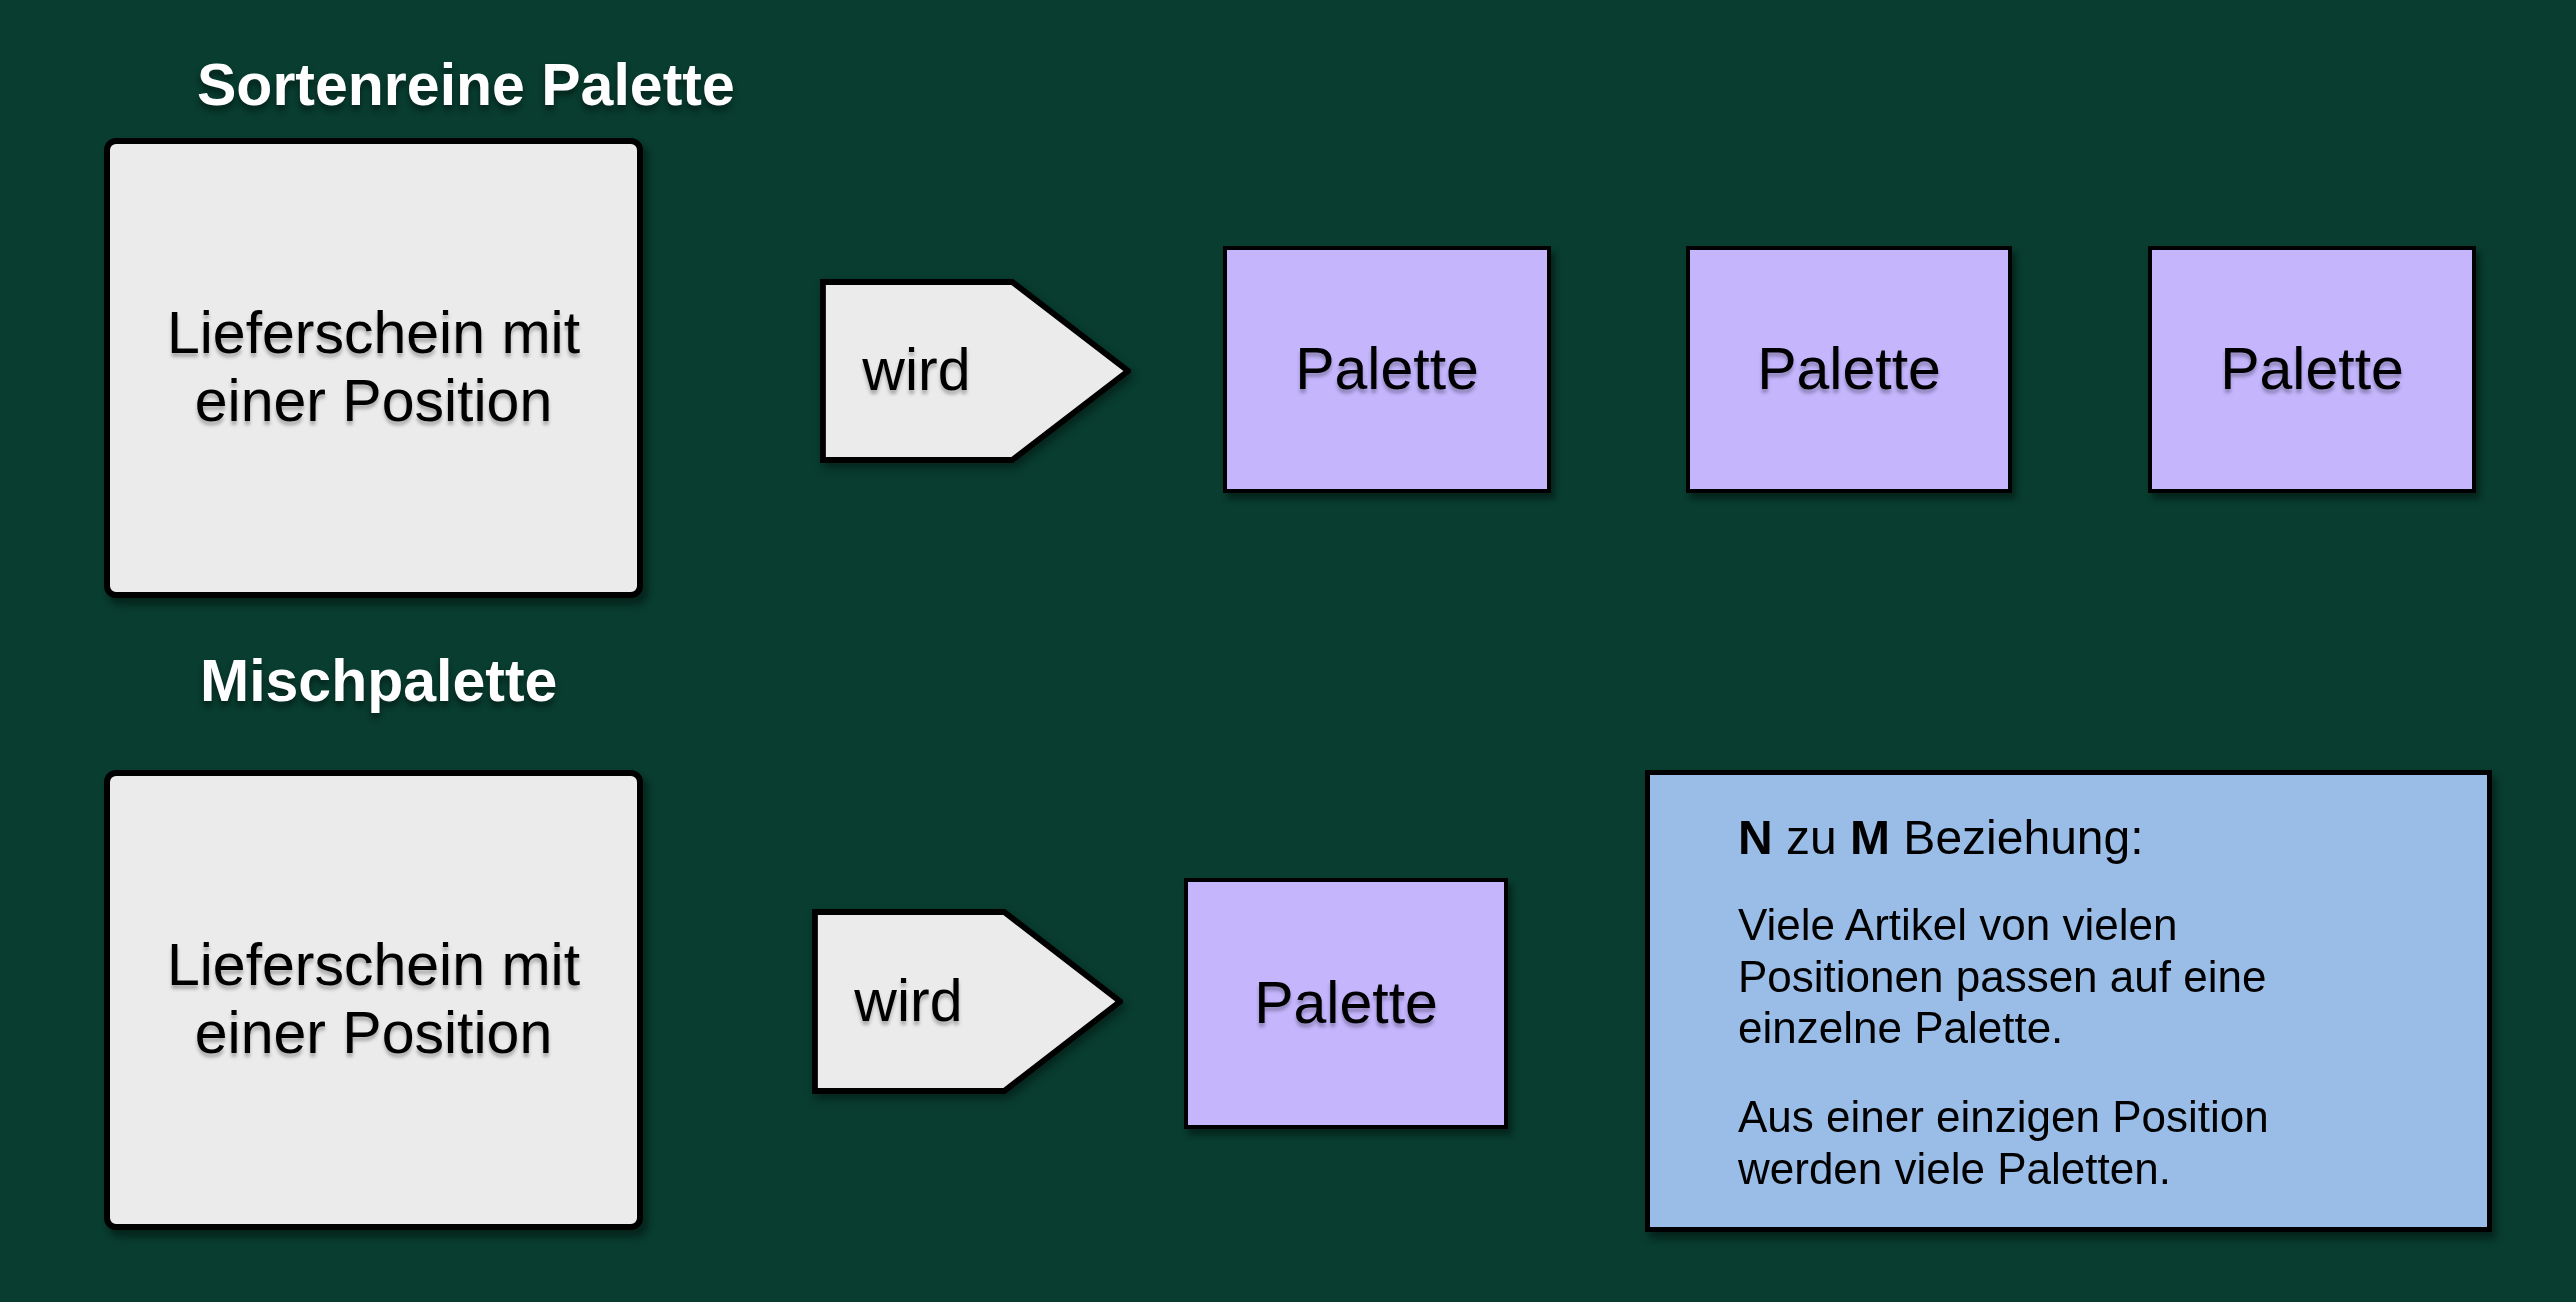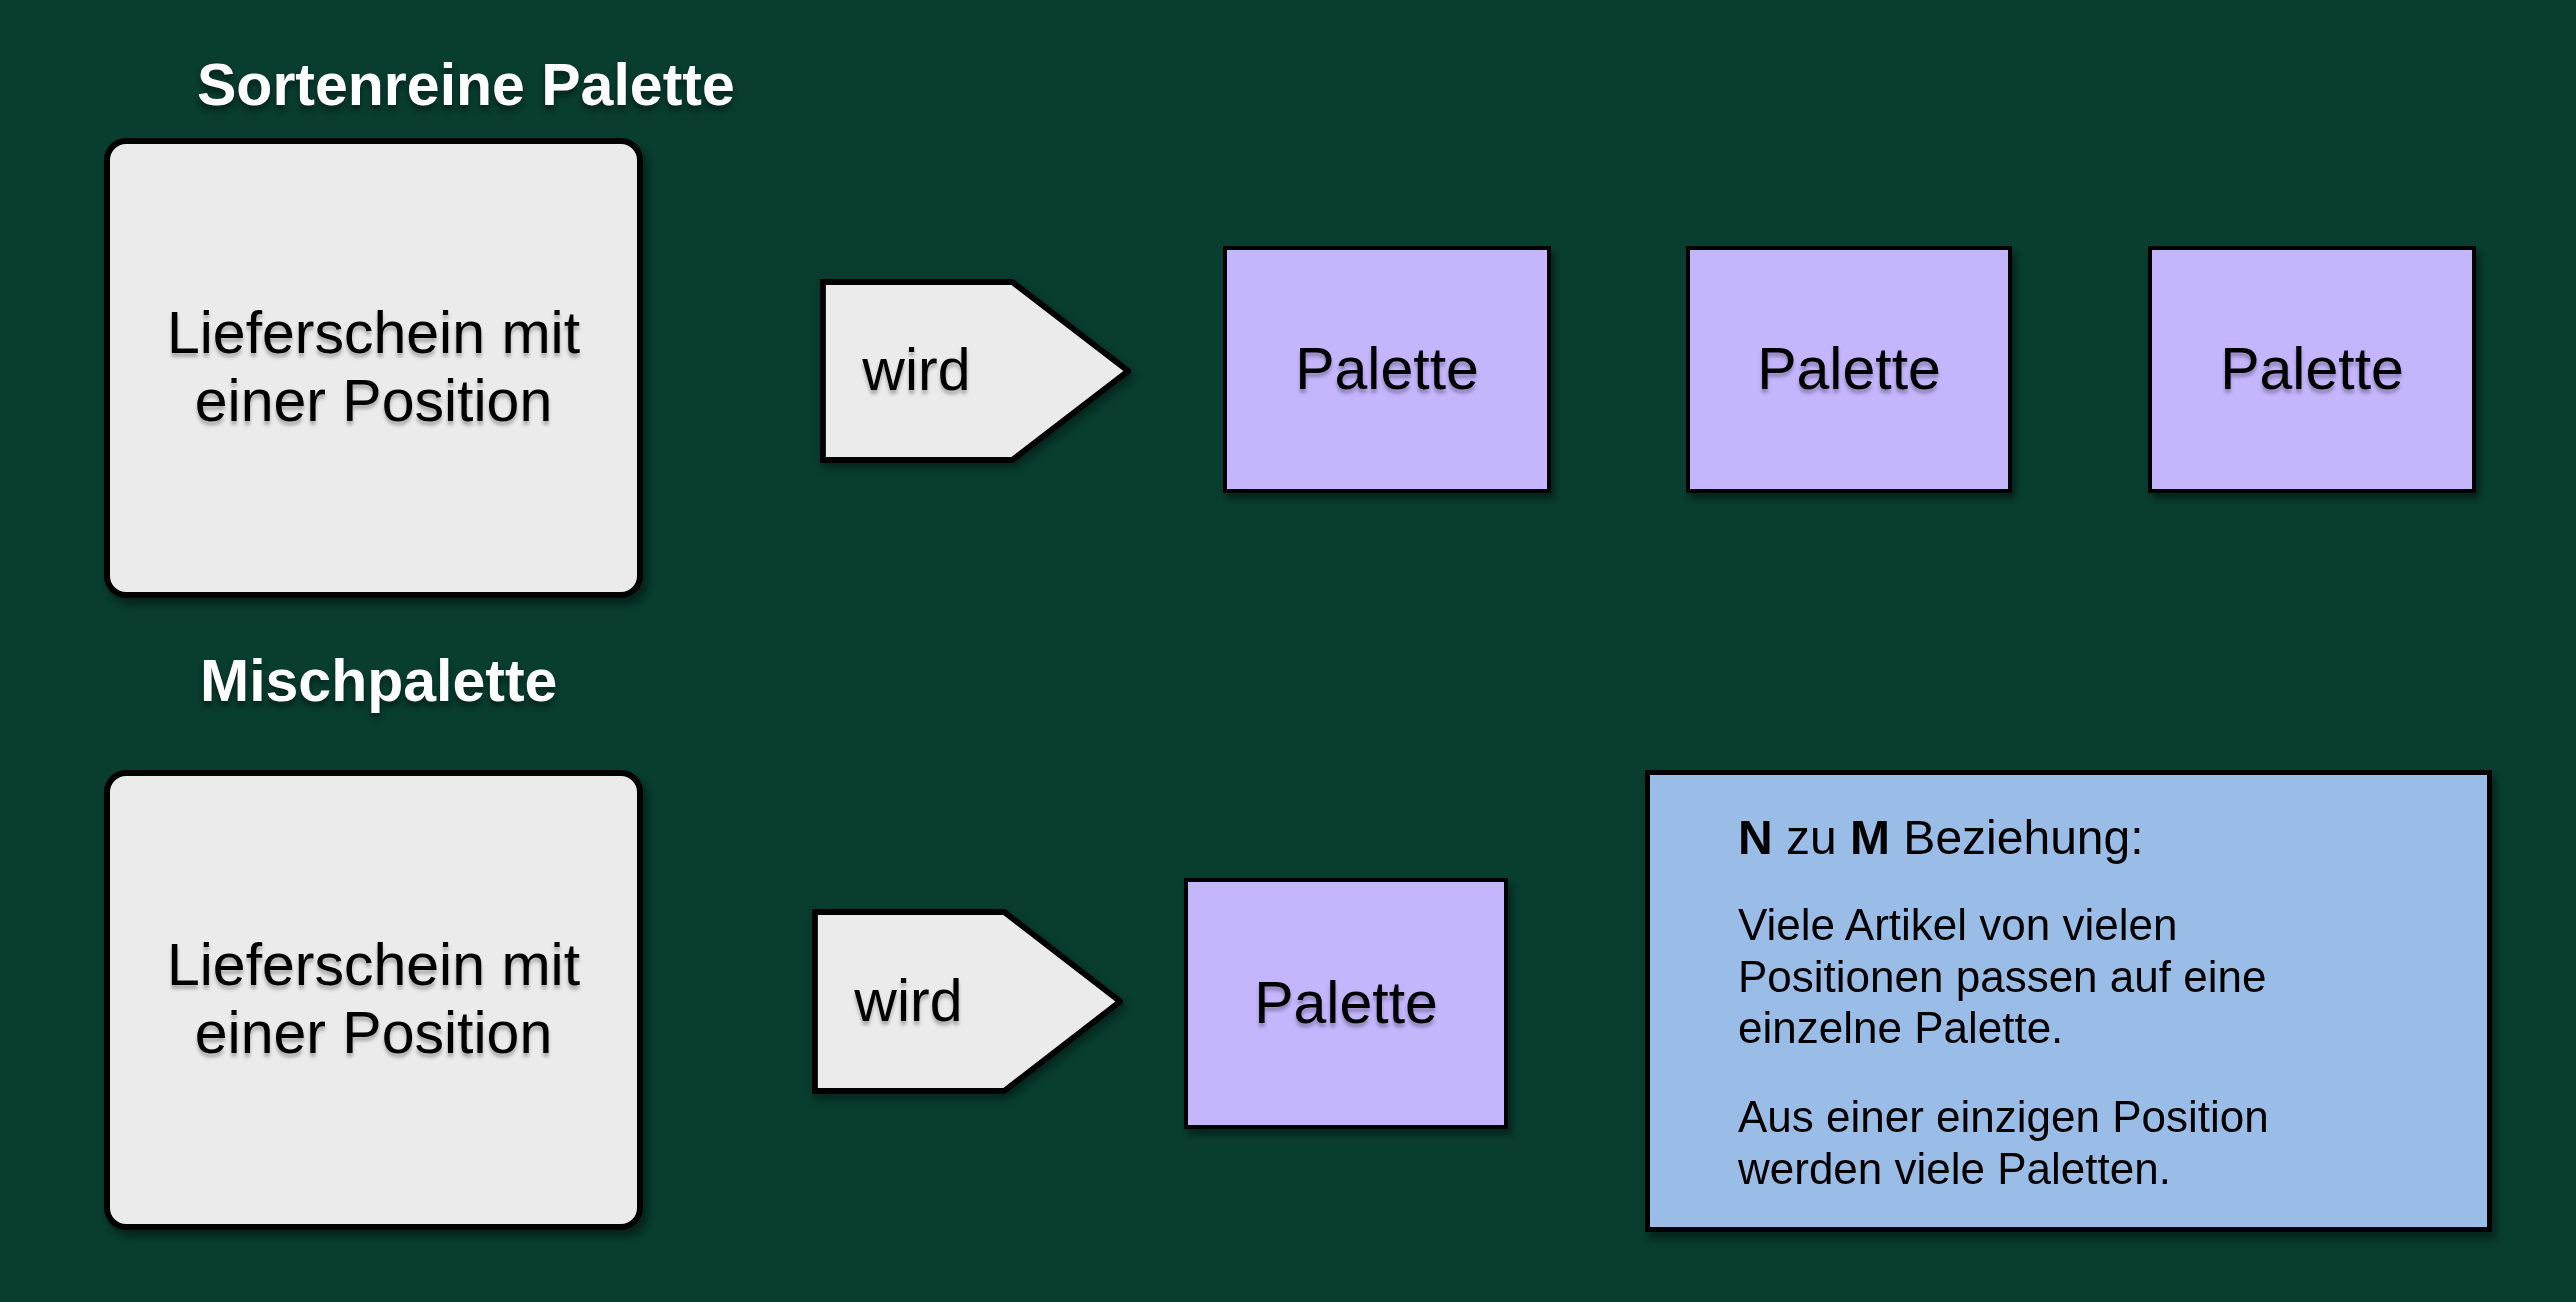--- a/index.html
+++ b/index.html
@@ -21,21 +21,21 @@
     white-space:nowrap;
     text-shadow:0 5.1px 5.9px rgba(0,0,0,0.45);
   }
   .h1{left:197px;top:50px;}
   .h2{left:200px;top:646px;}
 
   
   .source{
     background:#EBEBEB;
     border:6.6px solid #000;
-    border-radius:22px;
+    border-radius:12px;
     display:flex;align-items:center;justify-content:center;
     text-align:center;
     padding:0 22px;
     box-shadow:4.4px 6.6px 7.3px rgba(0,0,0,0.40);
   }
   .source-1{left:104px;top:138px;width:539px;height:460px;}
   .source-2{left:104px;top:770px;width:539px;height:460px;}
   .shape-label{
     color:#000;
     font-size:59px;

